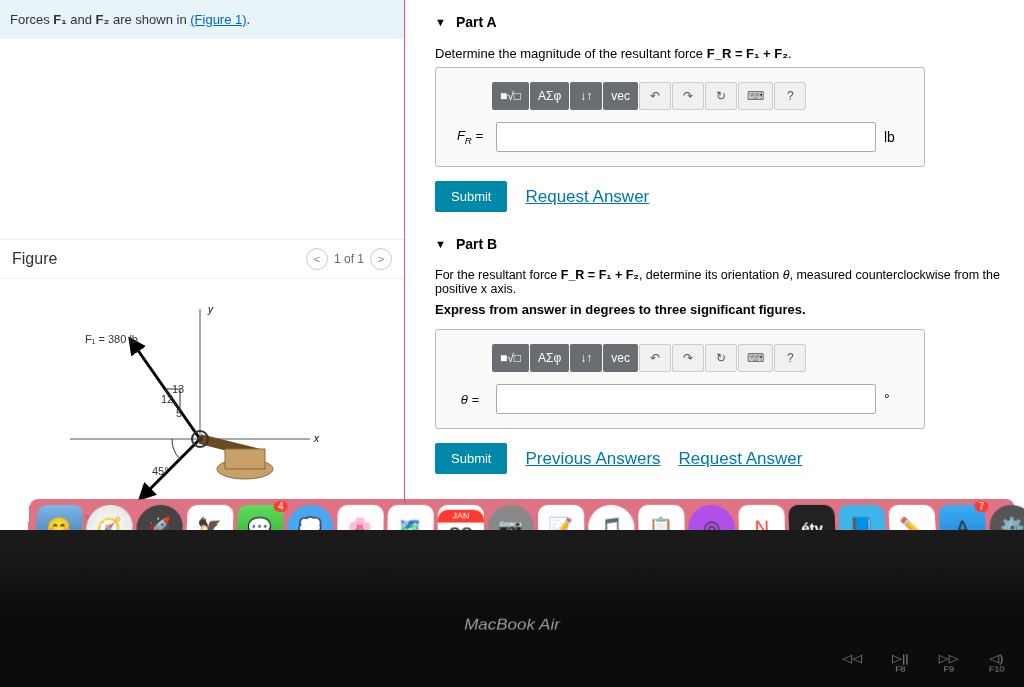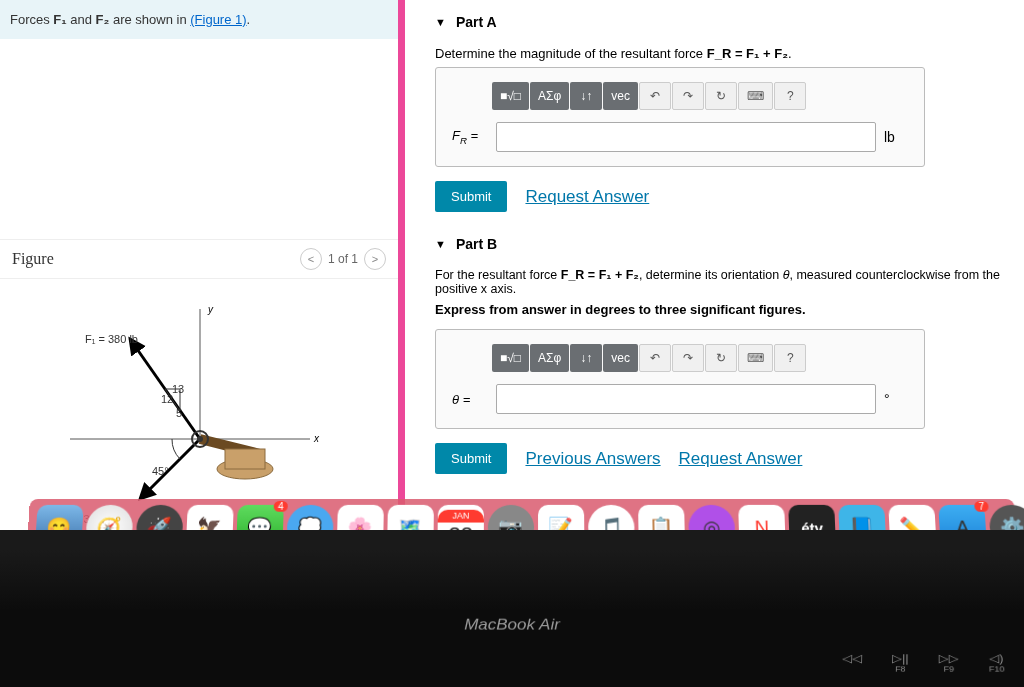--- a/index.html
+++ b/index.html
@@ -12,38 +12,38 @@
     position: relative;
   }
   .content-area {
     display: flex;
     height: 535px;
     background: #fff;
   }
   .left-pane {
     width: 405px;
     padding: 0;
-    border-right: 7px solid #ec4899;
+    border-right: 1px solid #ec4899;
   }
   .problem-statement {
     background: #e8f4f8;
     padding: 12px 10px;
     font-size: 13px;
     color: #333;
   }
   .figure-header {
     display: flex;
     align-items: center;
     justify-content: space-between;
     padding: 8px 12px;
     margin-top: 200px;
     border-bottom: 1px solid #eee;
     border-top: 1px solid #eee;
   }
-  .figure-title { font-size: 16px; color: #333; font-family: Liberation Serif, serif; }
+  .figure-title { font-size: 16px; color: #333; }
   .figure-nav {
     display: flex;
     align-items: center;
     gap: 6px;
     font-size: 12px;
     color: #666;
   }
   .nav-btn {
     width: 22px; height: 22px;
     border: 1px solid #ccc;
@@ -101,21 +101,21 @@
     color: #555;
     border: 1px solid #ccc;
   }
   .answer-row {
     display: flex;
     align-items: center;
     gap: 8px;
   }
   .answer-label {
     width: 36px;
-    text-align: left;
+    text-align: center;
     font-style: italic;
   }
   .answer-input {
     flex: 1;
     height: 30px;
     border: 1px solid #aaa;
     border-radius: 2px;
     padding: 0 6px;
     background: #fff;
   }

